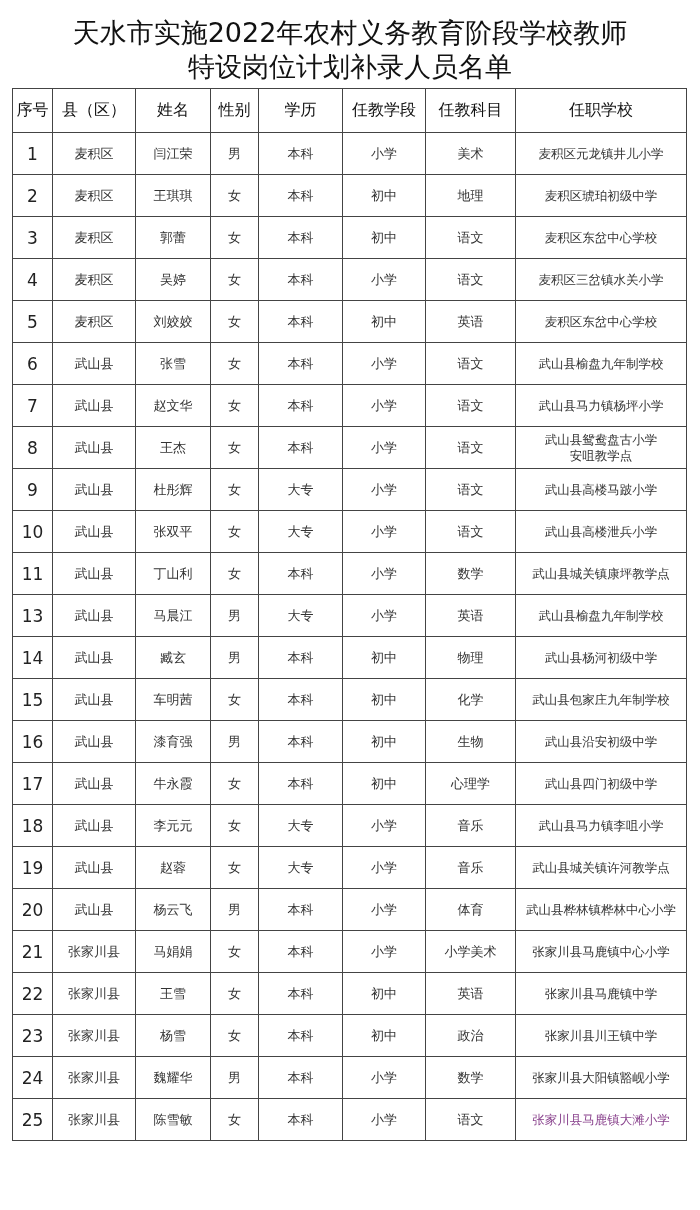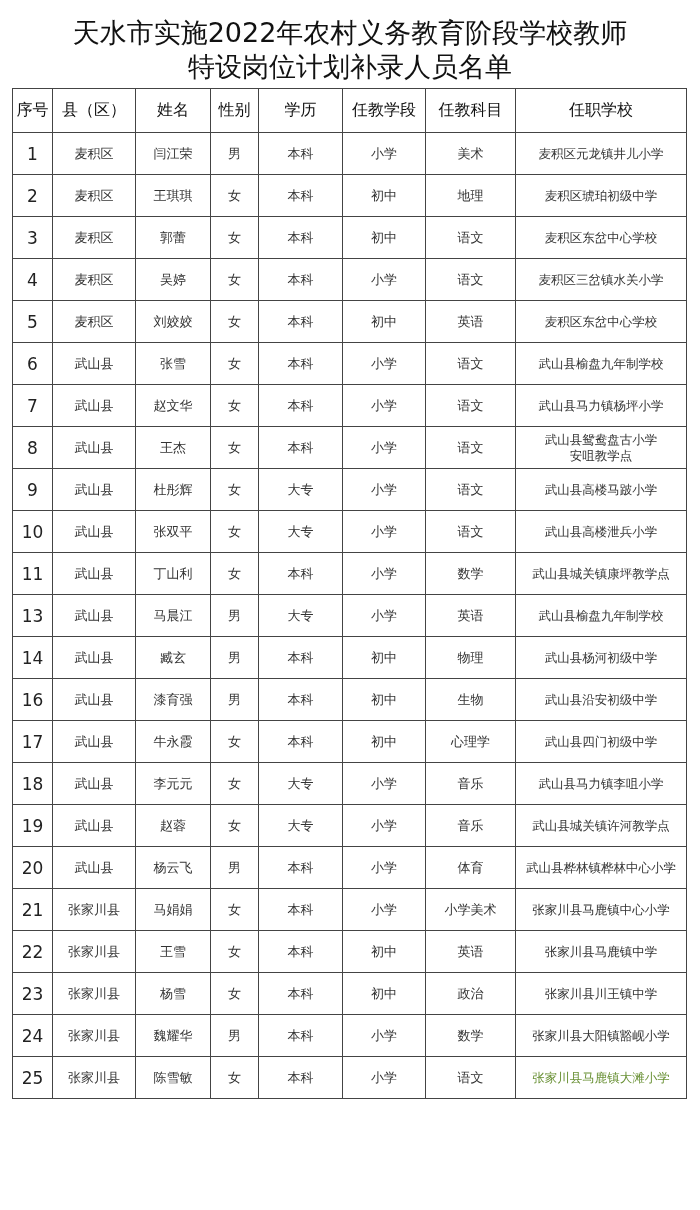--- a/index.html
+++ b/index.html
@@ -22,21 +22,21 @@
     padding: 0; overflow: hidden;
   }
   table.roster th {
     height: 43px; font-size: 16px; font-weight: normal; color: #111;
   }
   table.roster td {
     height: 41px; font-size: 13px; color: #333;
   }
   table.roster td.num { font-size: 17px; color: #222; }
   table.roster td.school { font-size: 12.5px; line-height: 16px; white-space: pre-line; }
-  table.roster td.faded { color: #4d7c0f; opacity: 0.85; }
+  table.roster td.faded { color: #701a75; opacity: 0.85; }
 </style>
 </head>
 <body>
 
 <div class="title">
   <div>天水市实施2022年农村义务教育阶段学校教师</div>
   <div>特设岗位计划补录人员名单</div>
 </div>
 
 <table class="roster">
@@ -188,20 +188,30 @@
         <td class="num">14</td>
         <td>武山县</td>
         <td>臧玄</td>
         <td>男</td>
         <td>本科</td>
         <td>初中</td>
         <td>物理</td>
         <td class="school">武山县杨河初级中学</td>
       </tr>
       <tr>
+        <td class="num">15</td>
+        <td>武山县</td>
+        <td>车明茜</td>
+        <td>女</td>
+        <td>本科</td>
+        <td>初中</td>
+        <td>化学</td>
+        <td class="school">武山县包家庄九年制学校</td>
+      </tr>
+      <tr>
         <td class="num">16</td>
         <td>武山县</td>
         <td>漆育强</td>
         <td>男</td>
         <td>本科</td>
         <td>初中</td>
         <td>生物</td>
         <td class="school">武山县沿安初级中学</td>
       </tr>
       <tr>

